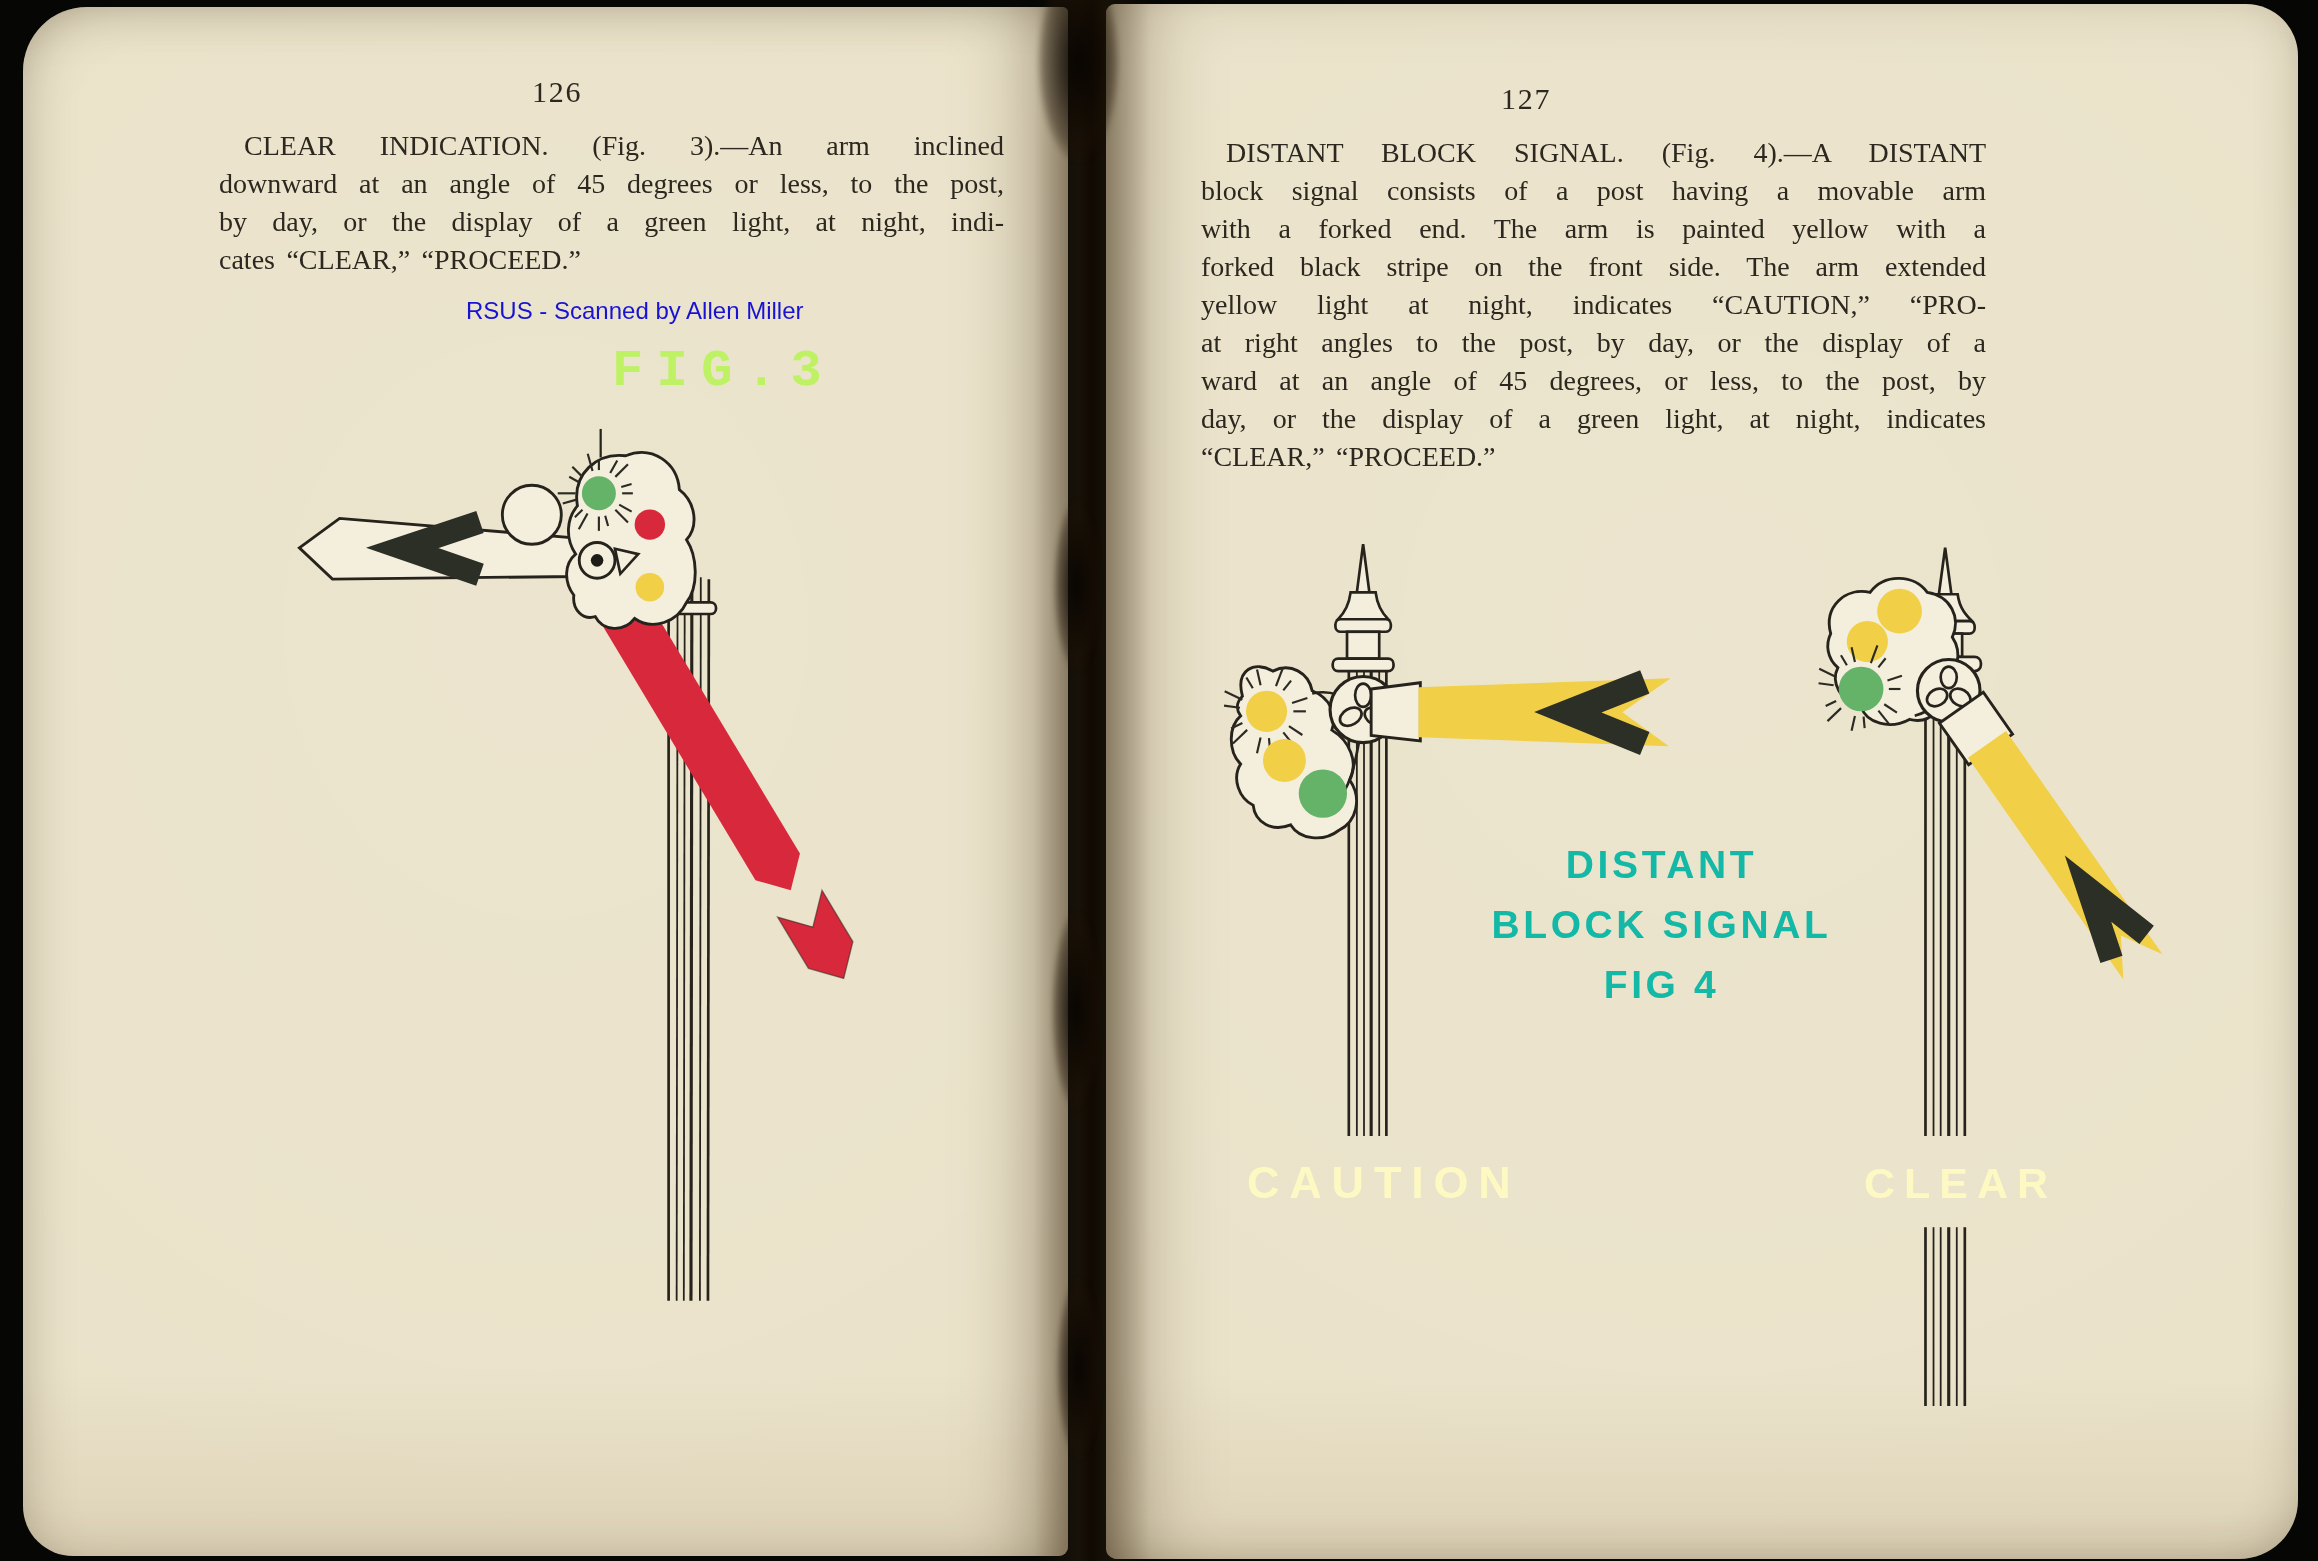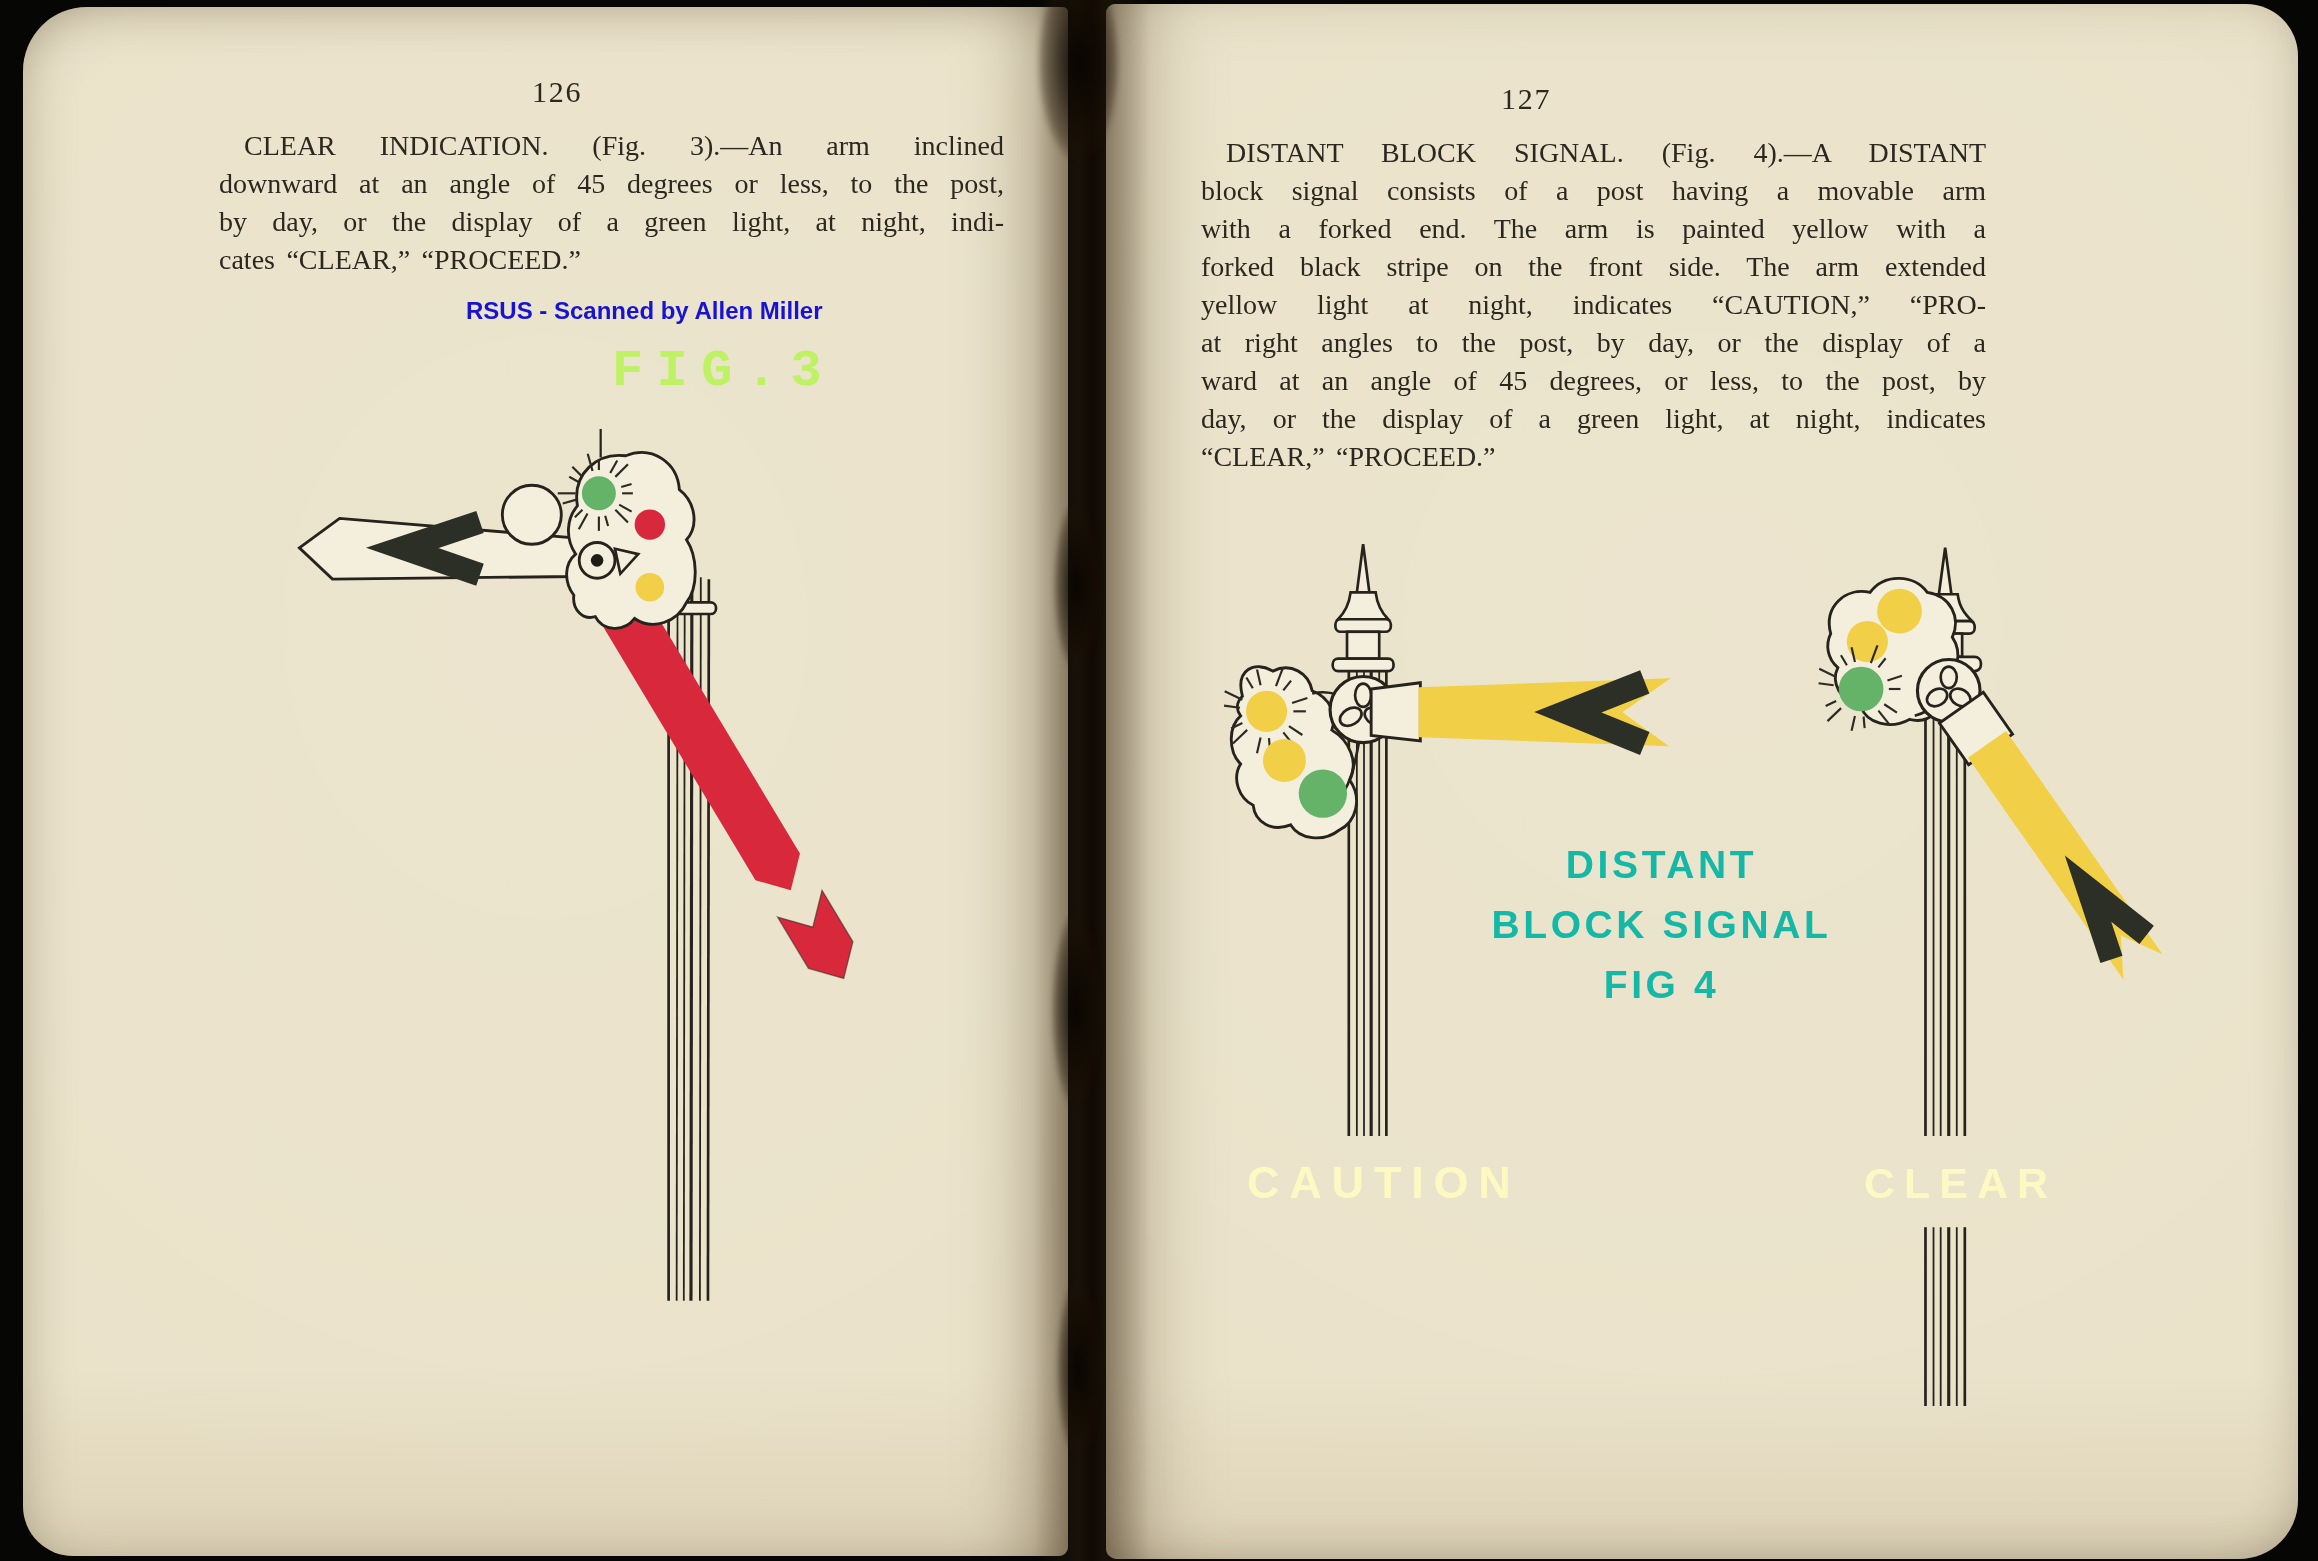--- a/index.html
+++ b/index.html
@@ -50,21 +50,21 @@
     font-size:28px; line-height:38px; color:var(--ink);
     word-spacing:0.16em;
   }
   .para-line { text-align:justify; text-align-last:justify; white-space:normal; }
   .para-line:last-child { text-align-last:left; }
   .para-line:first-child { text-indent:25px; }
 
   .stamp {
     position:absolute; left:466px; top:297px;
     font-family:"Liberation Sans","DejaVu Sans",sans-serif;
-    font-weight:bold; font-size:24px; color:var(--stamp-blue);
+    font-weight:normal; font-size:24px; color:var(--stamp-blue);
   }
   .fig3-title {
     position:absolute; left:580px; top:342px;
     font-family:Liberation Mono, monospace;
     font-weight:bold; font-size:52px; letter-spacing:13.4px;
     color:#bef264;
     margin-left:32px;
   }
   .fig4-caption {
     position:absolute; left:1458px; top:835px; width:407px;

